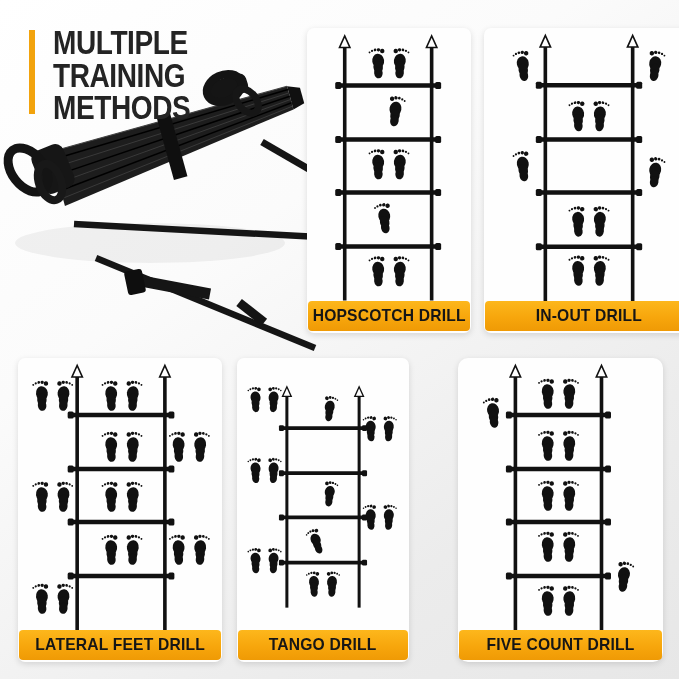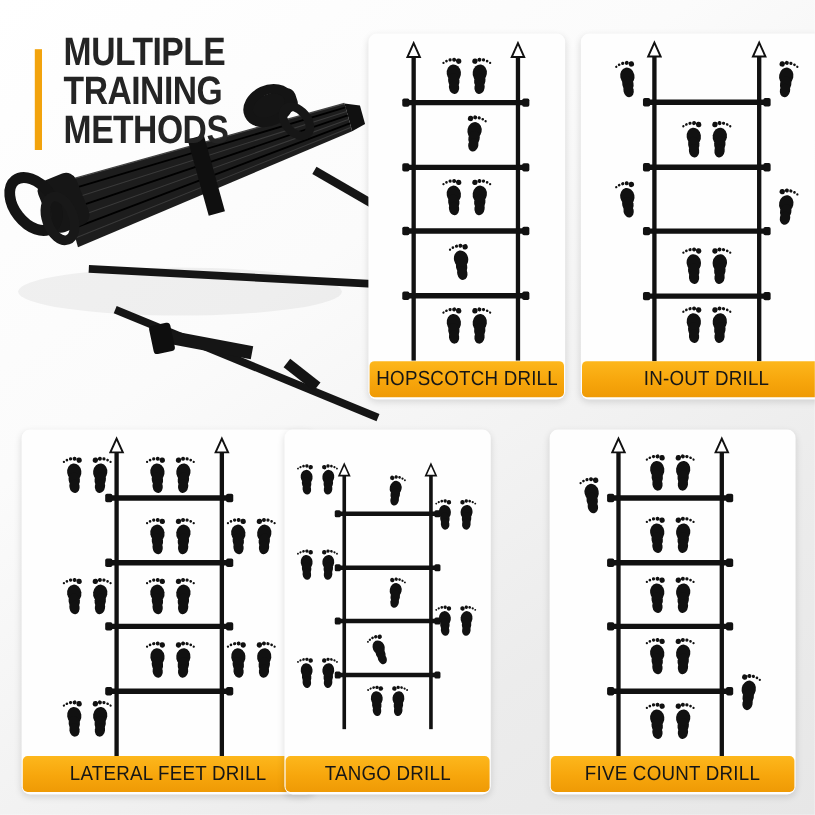--- a/index.html
+++ b/index.html
@@ -4,50 +4,50 @@
 <style>
   html,body{margin:0;padding:0;}
   body{
     width:679px;height:679px;overflow:hidden;position:relative;
     font-family:"Liberation Sans", sans-serif;
     background:linear-gradient(145deg,#ffffff 0%,#fbfbfb 35%,#ececec 75%,#e7e7e7 100%);
   }
   .stage{position:absolute;inset:0;width:679px;height:679px;}
 
   
-  .title-block{position:absolute;left:29px;top:27px;z-index:3;display:flex;align-items:flex-end;}
+  .title-block{position:absolute;left:29px;top:27px;z-index:3;display:flex;}
   .accent-bar{width:6px;height:84px;background:#F2A30D;margin-top:3px;}
   .title-lines{
     margin-left:18px;font-weight:bold;font-size:33px;line-height:32.5px;
     letter-spacing:-0.5px;color:#242424;
     transform:scaleX(0.85);transform-origin:left top;white-space:nowrap;
   }
 
   
   .photo{position:absolute;left:0;top:58px;z-index:1;}
 
   
   .drill-card{
     position:absolute;z-index:2;background:#fefefe;border-radius:7px;
     box-shadow:0 2px 6px rgba(0,0,0,0.13);
   }
   #card-hopscotch{left:307px;top:28px;width:164px;height:305px;}
   #card-inout{left:484px;top:28px;width:210px;height:305px;}
-  #card-lateral{left:18px;top:358px;width:204px;height:304px;padding-left:40px;}
+  #card-lateral{left:18px;top:358px;width:204px;height:304px;}
   #card-tango{left:237px;top:358px;width:172px;height:304px;}
-  #card-five{left:458px;top:358px;width:205px;height:304px;}
+  #card-five{left:458px;top:358px;width:205px;height:304px;border-radius:10px;}
 
   .drill-diagram{position:absolute;left:0;top:0;right:0;bottom:31px;}
   .drill-diagram svg{display:block;width:100%;height:100%;}
 
   .drill-label{
     position:absolute;left:1px;right:1px;bottom:2px;height:30px;border-radius:4px;
     background:linear-gradient(180deg,#FDB71C 0%,#F7A60C 55%,#EF9A05 100%);
     display:flex;align-items:center;justify-content:center;
-    font-weight:normal;font-size:17px;color:#161616;letter-spacing:0.2px;white-space:nowrap;
+    font-weight:bold;font-size:17px;color:#161616;letter-spacing:0.2px;white-space:nowrap;
   }
   .drill-label span{display:inline-block;transform:scaleX(0.92);}
 </style>
 </head>
 <body>
 
 <div class="stage">
 
   <div class="title-block">
     <div class="accent-bar"></div>

